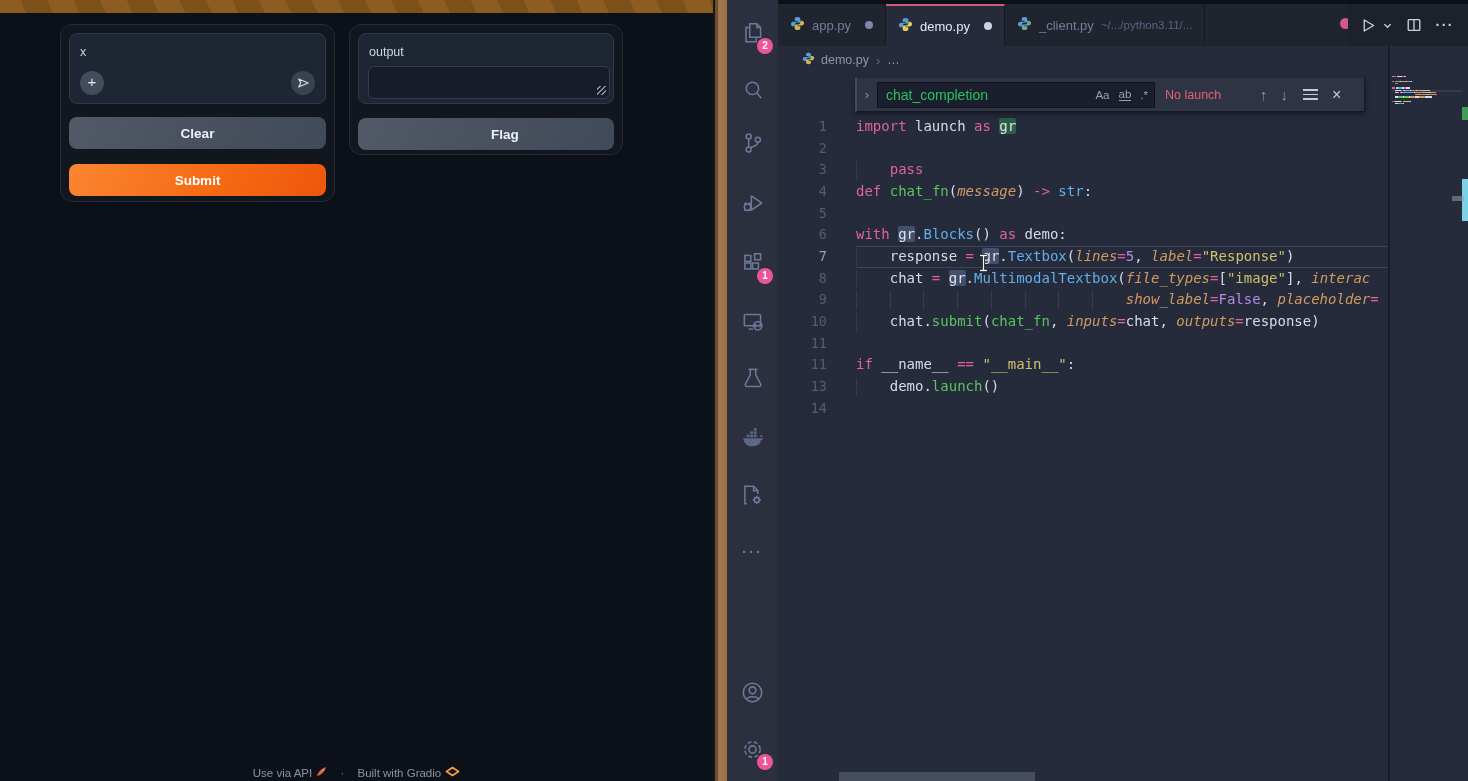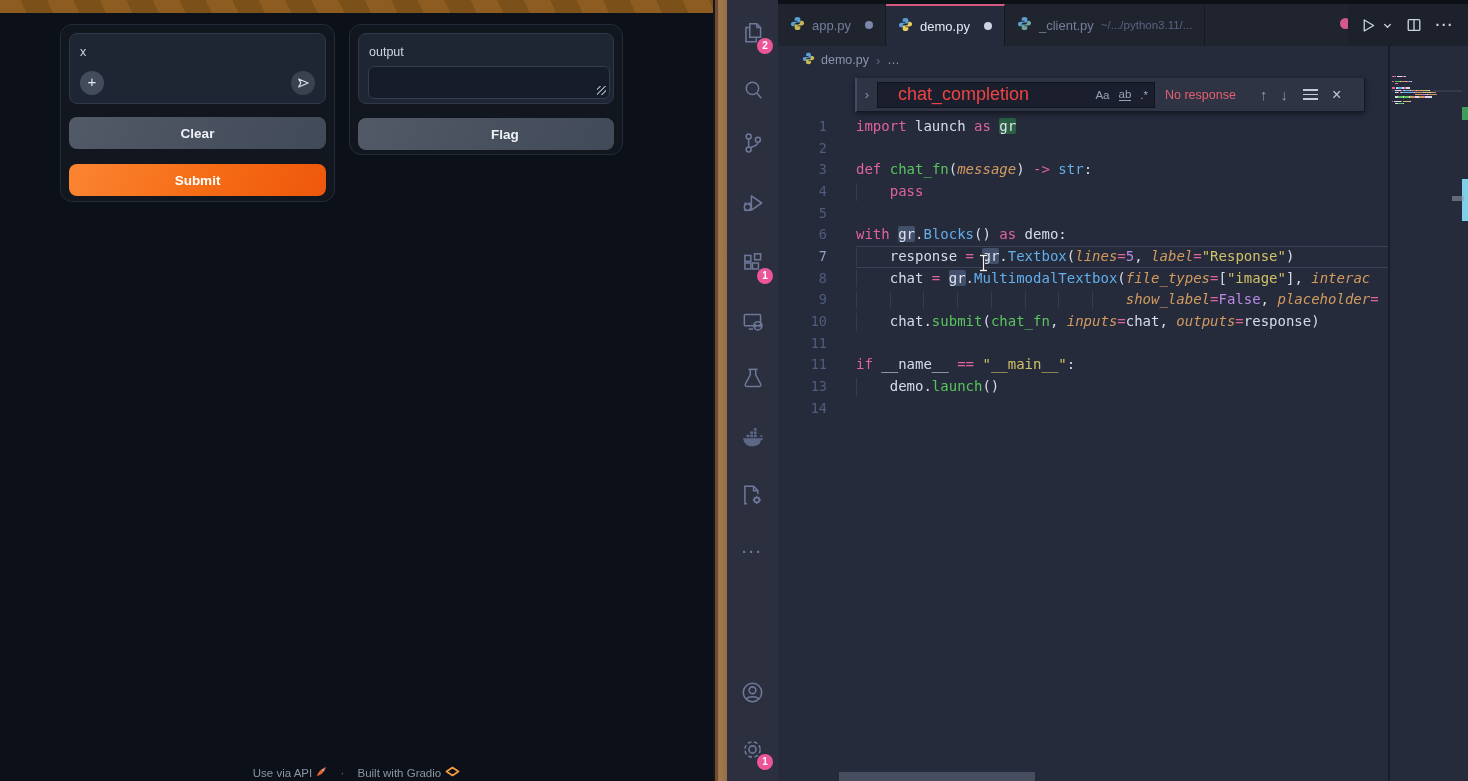--- a/index.html
+++ b/index.html
@@ -60,21 +60,21 @@
 
   
   .breadcrumb { position:absolute; left:0; top:42px; height:28px; display:flex; align-items:center; padding-left:24px; font-size:12.5px; color:#8b94ad; }
   .breadcrumb .chev { margin:0 7px; color:#5f6880; font-size:13px; }
   .breadcrumb .pyico { margin-right:6px; }
 
   
   .find-widget { position:absolute; left:77px; top:74px; width:510px; height:34px; background:#2f3445; border:1px solid #161925; border-left:2px solid #454b63; border-top:none; box-shadow:0 2px 6px rgba(0,0,0,.45); display:flex; align-items:center; z-index:30; }
   .find-caret { width:20px; text-align:center; color:#8a93ad; font-size:13px; cursor:pointer; }
   .find-input { position:relative; width:278px; height:26px; background:#1b1f2d; border:1px solid #11141e; display:flex; align-items:center; padding:0 6px 0 8px; }
-  .find-query { flex:1; font-size:18px; color:#ef4444; font-family:"Liberation Sans",sans-serif; white-space:nowrap; overflow:hidden;margin-left:12px; }
+  .find-query { flex:1; font-size:14px; color:#22c55e; font-family:"Liberation Sans",sans-serif; white-space:nowrap; overflow:hidden; }
   .find-opt { font-size:11.5px; color:#98a1b8; margin-left:9px; cursor:pointer; }
   .find-opt.word { border-bottom:1px solid #98a1b8; }
   .find-status { font-size:12.5px; color:#e3606e; margin-left:10px; white-space:nowrap; width:82px; }
   .find-nav { font-size:15px; color:#8d96ad; margin-left:13px; cursor:pointer; }
   .find-sel { width:15px; height:11px; margin-left:15px; cursor:pointer;
     background:linear-gradient(#c6cbda 0 1.6px,transparent 1.6px 4.6px,#c6cbda 4.6px 6.2px,transparent 6.2px 9.2px,#c6cbda 9.2px 10.8px,transparent 10.8px); }
   .find-close { font-size:16px; color:#c6cbda; margin-left:14px; margin-right:4px; cursor:pointer; }
 
   
   .gutter { position:absolute; left:0; top:112px; width:54px; text-align:right; padding-right:5px; font-family:"DejaVu Sans Mono",monospace; font-size:13.5px; color:#505c7c; }
@@ -298,21 +298,21 @@
     </div>
 
     <div class="find-widget">
       <span class="find-caret">›</span>
       <div class="find-input">
         <span class="find-query">chat_completion</span>
         <span class="find-opt">Aa</span>
         <span class="find-opt word">ab</span>
         <span class="find-opt">.*</span>
       </div>
-      <span class="find-status">No response</span>
+      <span class="find-status">No launch</span>
       <span class="find-nav">↑</span>
       <span class="find-nav">↓</span>
       <span class="find-sel"></span>
       <span class="find-close">×</span>
     </div>
 
     <div class="gutter">
         <div class="ln">1</div>
         <div class="ln">2</div>
         <div class="ln">3</div>
@@ -324,22 +324,22 @@
         <div class="ln">9</div>
         <div class="ln">10</div>
         <div class="ln">11</div>
         <div class="ln">11</div>
         <div class="ln">13</div>
         <div class="ln">14</div>
       </div>
     <div class="code-lines">
         <div class="cl"><span class="tk-k">import</span><span class="tk-t"> launch </span><span class="tk-k">as</span><span class="tk-t"> </span><span class="tk-hg">gr</span></div>
         <div class="cl"></div>
+        <div class="cl"><i class="guide" style="left: 0px;"></i><span class="tk-t">    </span><span class="tk-k">pass</span></div>
         <div class="cl"><span class="tk-k">def</span><span class="tk-t"> </span><span class="tk-f">chat_fn</span><span class="tk-t">(</span><span class="tk-p">message</span><span class="tk-t">) </span><span class="tk-k">-&gt;</span><span class="tk-t"> </span><span class="tk-c">str</span><span class="tk-t">:</span></div>
-        <div class="cl"><i class="guide" style="left: 0px;"></i><span class="tk-t">    </span><span class="tk-k">pass</span></div>
         <div class="cl"></div>
         <div class="cl"><span class="tk-k">with</span><span class="tk-t"> </span><span class="tk-hb">gr</span><span class="tk-t">.</span><span class="tk-c">Blocks</span><span class="tk-t">() </span><span class="tk-k">as</span><span class="tk-t"> demo:</span></div>
         <div class="cl cur"><i class="guide" style="left: 0px;"></i><span class="tk-t">    response </span><span class="tk-k">=</span><span class="tk-t"> </span><span class="tk-hb">gr</span><span class="tk-t">.</span><span class="tk-c">Textbox</span><span class="tk-t">(</span><span class="tk-p">lines</span><span class="tk-k">=</span><span class="tk-n">5</span><span class="tk-t">, </span><span class="tk-p">label</span><span class="tk-k">=</span><span class="tk-s">"Response"</span><span class="tk-t">)</span></div>
         <div class="cl"><i class="guide" style="left: 0px;"></i><span class="tk-t">    chat </span><span class="tk-k">=</span><span class="tk-t"> </span><span class="tk-hb">gr</span><span class="tk-t">.</span><span class="tk-c">MultimodalTextbox</span><span class="tk-t">(</span><span class="tk-p">file_types</span><span class="tk-k">=</span><span class="tk-t">[</span><span class="tk-s">"image"</span><span class="tk-t">], </span><span class="tk-p">interac</span></div>
         <div class="cl"><i class="guide" style="left: 0px;"></i><i class="guide" style="left: 33.72px;"></i><i class="guide" style="left: 67.44px;"></i><i class="guide" style="left: 101.16px;"></i><i class="guide" style="left: 134.88px;"></i><i class="guide" style="left: 168.6px;"></i><i class="guide" style="left: 202.32px;"></i><i class="guide" style="left: 236.04px;"></i><span class="tk-t">                                </span><span class="tk-p">show_label</span><span class="tk-k">=</span><span class="tk-n">False</span><span class="tk-t">, </span><span class="tk-p">placeholder</span><span class="tk-k">=</span></div>
         <div class="cl"><i class="guide" style="left: 0px;"></i><span class="tk-t">    chat.</span><span class="tk-f">submit</span><span class="tk-t">(</span><span class="tk-f">chat_fn</span><span class="tk-t">, </span><span class="tk-p">inputs</span><span class="tk-k">=</span><span class="tk-t">chat, </span><span class="tk-p">outputs</span><span class="tk-k">=</span><span class="tk-t">response)</span></div>
         <div class="cl"></div>
         <div class="cl"><span class="tk-k">if</span><span class="tk-t"> __name__ </span><span class="tk-k">==</span><span class="tk-t"> </span><span class="tk-s">"__main__"</span><span class="tk-t">:</span></div>
         <div class="cl"><i class="guide" style="left: 0px;"></i><span class="tk-t">    demo.</span><span class="tk-f">launch</span><span class="tk-t">()</span></div>
         <div class="cl"></div>

